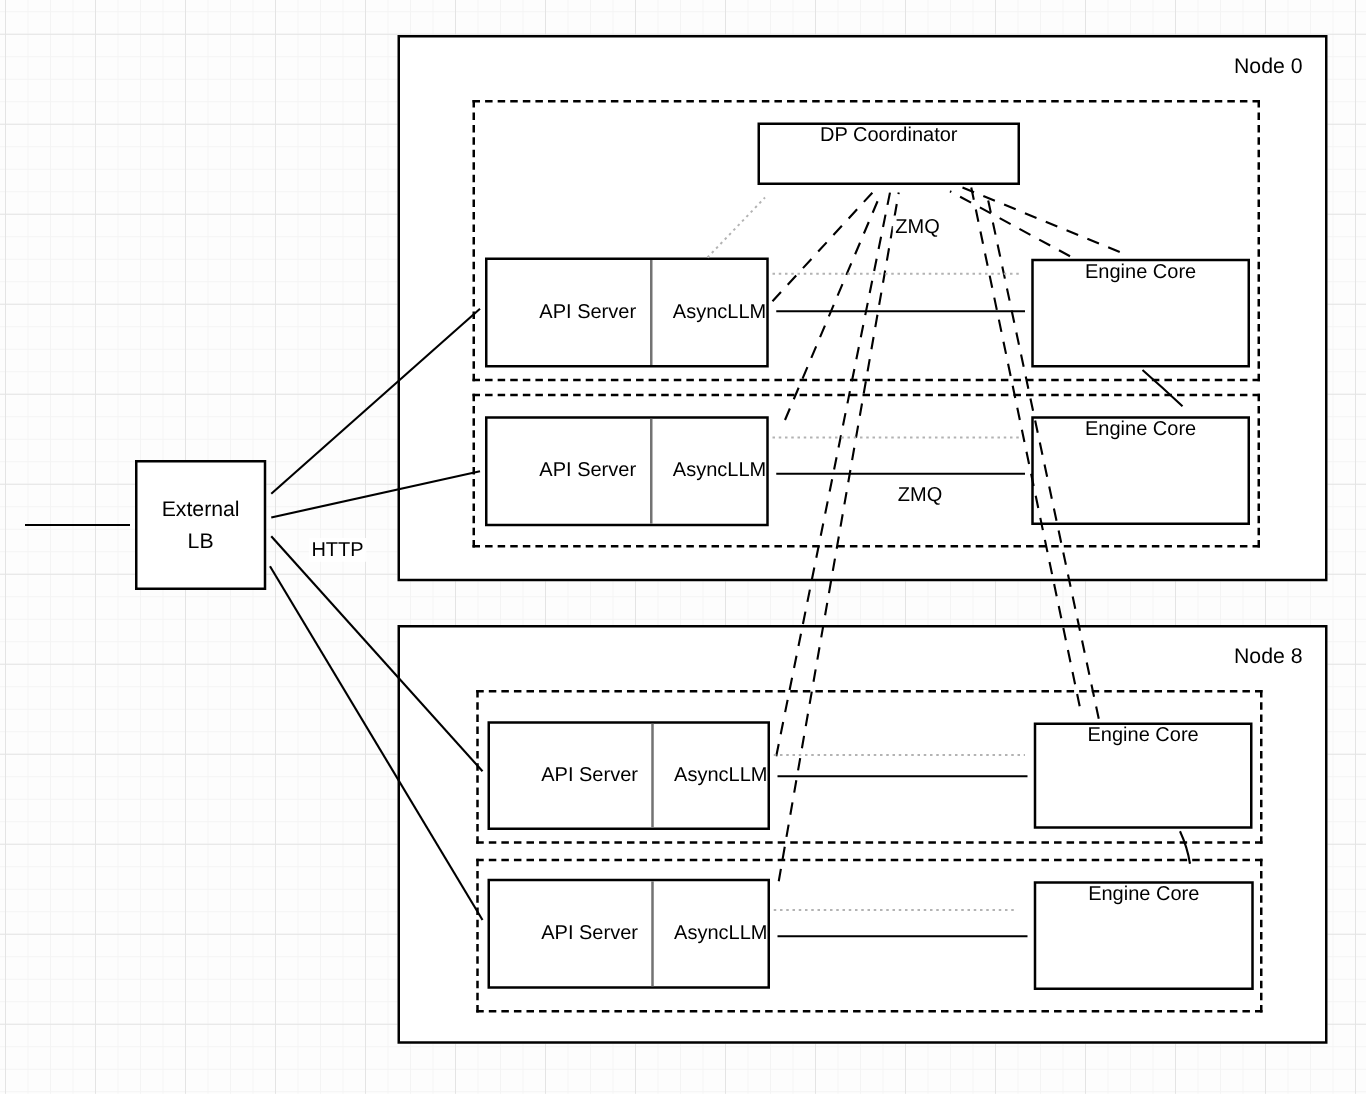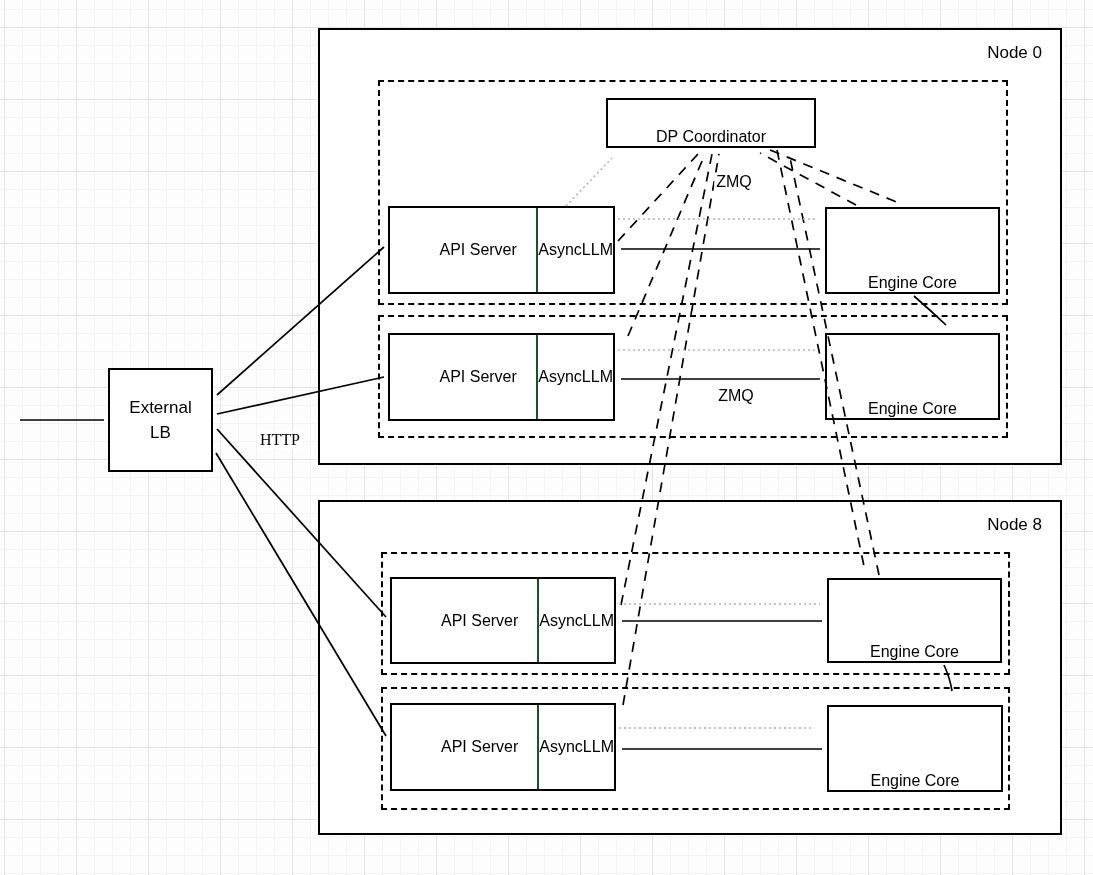--- a/index.html
+++ b/index.html
@@ -29,34 +29,34 @@
   .dashed-rect{
     border:2px dashed #000;
     background:#fff;
   }
   .node-label{
     position:absolute;top:14px;right:18px;
     font-size:17px;line-height:1.1;
   }
   .solid-box{
     border:2px solid #000;background:#fff;
-    display:flex;align-items:flex-end;justify-content:center;
+    display:flex;align-items:flex-start;justify-content:center;
     font-size:16px;text-align:center;
   }
   .split-box{
     border:2px solid #000;background:#fff;
     display:flex;align-items:stretch;
     font-size:16px;
   }
   .split-box .cell{
     display:flex;align-items:center;justify-content:center;
     text-align:center;
   }
-  .split-box .cell.left{width:120px;border-right:2px solid #14532d;margin-left:30px;}
-  .split-box .cell.right{flex:1;}
+  .split-box .cell.left{width:120px;border-right:2px solid #737373;margin-left:30px;}
+  .split-box .cell.right{flex:1;padding-left:16px;}
   .lb-box{
     border:2px solid #000;background:#fff;
     display:flex;flex-direction:column;align-items:center;justify-content:center;
     font-size:17px;line-height:1.5;
   }
   .edge-label{
     position:absolute;transform:translate(-50%,-50%);
     font-size:16px;background:rgba(255,255,255,.9);
     padding:0 2px;line-height:1.2;
   }
@@ -160,17 +160,17 @@
     <line class="wire-dashed" x1="777" y1="150" x2="865" y2="571" marker-end="url(#arrow)"></line>
     <line class="wire-dashed" x1="879" y1="575" x2="789" y2="153" marker-end="url(#arrow)"></line>
 
     <line class="wire-dotted" x1="566" y1="206" x2="612" y2="158" marker-end="url(#arrow-gray)"></line>
     <line class="wire-dotted" x1="618" y1="219" x2="818" y2="219" marker-end="url(#arrow-gray)"></line>
     <line class="wire-dotted" x1="618" y1="350" x2="818" y2="350" marker-end="url(#arrow-gray)"></line>
     <line class="wire-dotted" x1="619" y1="604" x2="820" y2="604" marker-end="url(#arrow-gray)"></line>
     <line class="wire-dotted" x1="619" y1="728" x2="812" y2="728" marker-end="url(#arrow-gray)"></line>
   </svg>
 
-  <div class="edge-label" style="left:280px;top:440px;font-family:Liberation Serif, serif;">HTTP</div>
+  <div class="edge-label" style="left:270px;top:440px;">HTTP</div>
   <div class="edge-label" style="left:734px;top:182px;">ZMQ</div>
   <div class="edge-label" style="left:736px;top:396px;">ZMQ</div>
 
 </div>
 
 </body></html>

